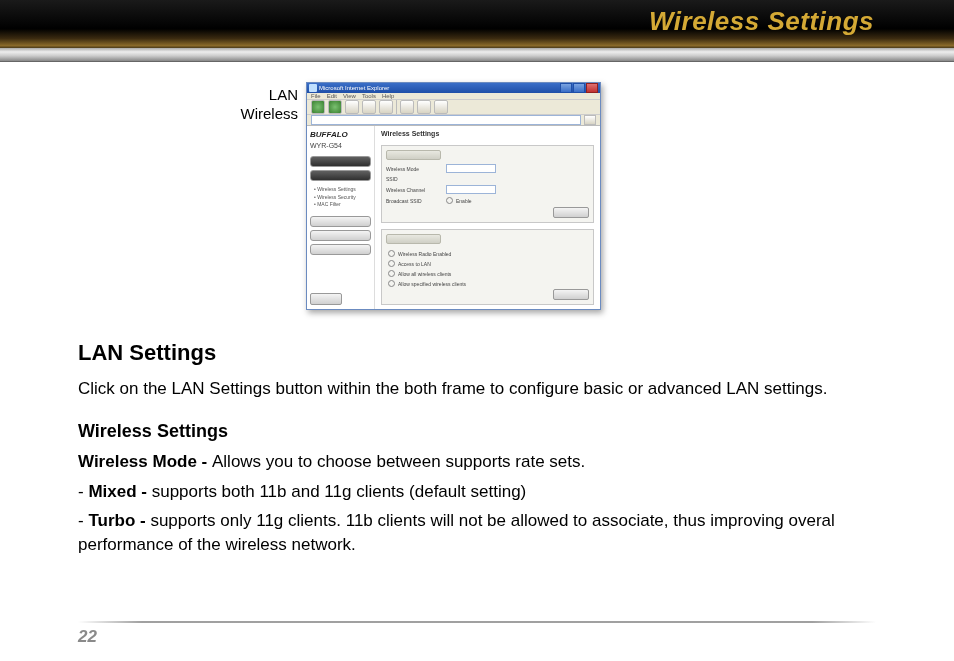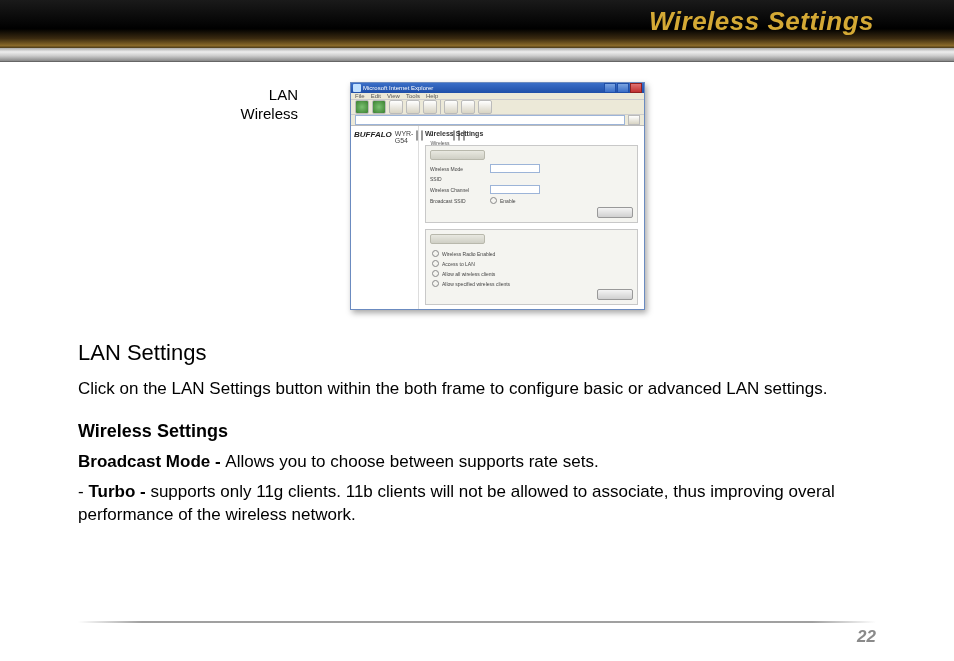--- a/index.html
+++ b/index.html
@@ -34,21 +34,20 @@
       border-bottom: 1px solid #666;
     }
     .content {
       padding: 20px 78px 0 78px;
     }
     .screenshot-row {
       display: flex;
       align-items: flex-start;
       margin-left: 150px;
       margin-bottom: 28px;
-      gap: 44px;
     }
     .callout-label {
       font-size: 15px;
       color: #000;
       text-align: right;
       line-height: 1.25;
       margin-right: 8px;
       margin-top: 4px;
       width: 70px;
     }
@@ -115,20 +114,21 @@
     .mock-go { width: 12px; height: 10px; background: linear-gradient(#fff,#d8d4c4); border:1px solid #bbb; }
     .mock-body {
       flex: 1;
       display: flex;
       background: #fff;
     }
     .mock-left {
       width: 68px;
       border-right: 1px solid #ddd;
       display: flex;
+      flex-direction: column;
       padding: 4px 3px;
       gap: 3px;
     }
     .mock-logo { font-weight: bold; font-style: italic; font-size: 8px; color:#222; filter: blur(0.3px); }
     .mock-model { font-size: 7px; color:#444; margin-bottom: 4px; filter: blur(0.4px); }
     .mock-nav-btn {
       height: 11px;
       background: linear-gradient(#f4f4f4,#d0d0d0);
       border: 1px solid #999;
       border-radius: 3px;
@@ -174,36 +174,36 @@
     .mock-radio::before { content:''; width:5px; height:5px; border:1px solid #888; border-radius:50%; display:inline-block; }
     .mock-mini-btn {
       height: 11px; width: 36px;
       background: linear-gradient(#f4f4f4,#d0d0d0);
       border:1px solid #999; border-radius:2px;
       align-self: flex-end;
     }
     .mock-radio-list { display:flex; flex-direction:column; gap:3px; filter:blur(0.6px); padding:2px 2px; }
 
     .body-text { color: #000; font-size: 17px; line-height: 1.4; }
-    .section-h1 { font-size: 22px; font-weight: normal; margin-bottom: 8px; }
+    .section-h1 { font-size: 22px; font-weight: bold; margin-bottom: 8px; }
     .section-h2 { font-size: 18px; font-weight: bold; margin-top: 18px; margin-bottom: 6px; }
     .para { margin-bottom: 6px; }
     .b { font-weight: bold; }
     .footer {
       position: absolute;
       bottom: 14px;
       left: 78px;
       right: 78px;
     }
     .footer-rule {
       height: 2px;
       background: linear-gradient(to right, rgba(120,120,120,0.0) 0%, rgba(120,120,120,0.7) 8%, rgba(120,120,120,0.7) 92%, rgba(120,120,120,0.0) 100%);
     }
     .page-num {
-      text-align: right;
+      text-align: left;
       color: #8a8a8a;
       font-style: italic;
       font-weight: bold;
       font-size: 17px;
       margin-top: 4px;
     }
   </style>
 </head>
 <body>
 
@@ -309,23 +309,26 @@
     </div>
   </div>
 
   <div class="body-text">
     <div class="section-h1">LAN Settings</div>
     <div class="para">Click on the LAN Settings button within the both frame to configure basic or advanced LAN settings.</div>
 
     <div class="section-h2">Wireless Settings</div>
 
     <div class="para">
-      <span class="b">Broadcast Mode - </span><span>Allows you to choose between supports rate sets.</span>
-    </div>
-
+      <span class="b">Wireless Mode - </span><span>Allows you to choose between supports rate sets.</span>
+    </div>
+
+    <div class="para">
+      - <span class="b">Mixed - </span><span>supports both 11b and 11g clients (default setting)</span>
+    </div>
 
     <div class="para">
       - <span class="b">Turbo - </span><span>supports only 11g clients. 11b clients will not be allowed to associate, thus improving overal performance of the wireless network.</span>
     </div>
 
   </div>
 
 </div>
 
 <div class="footer">

